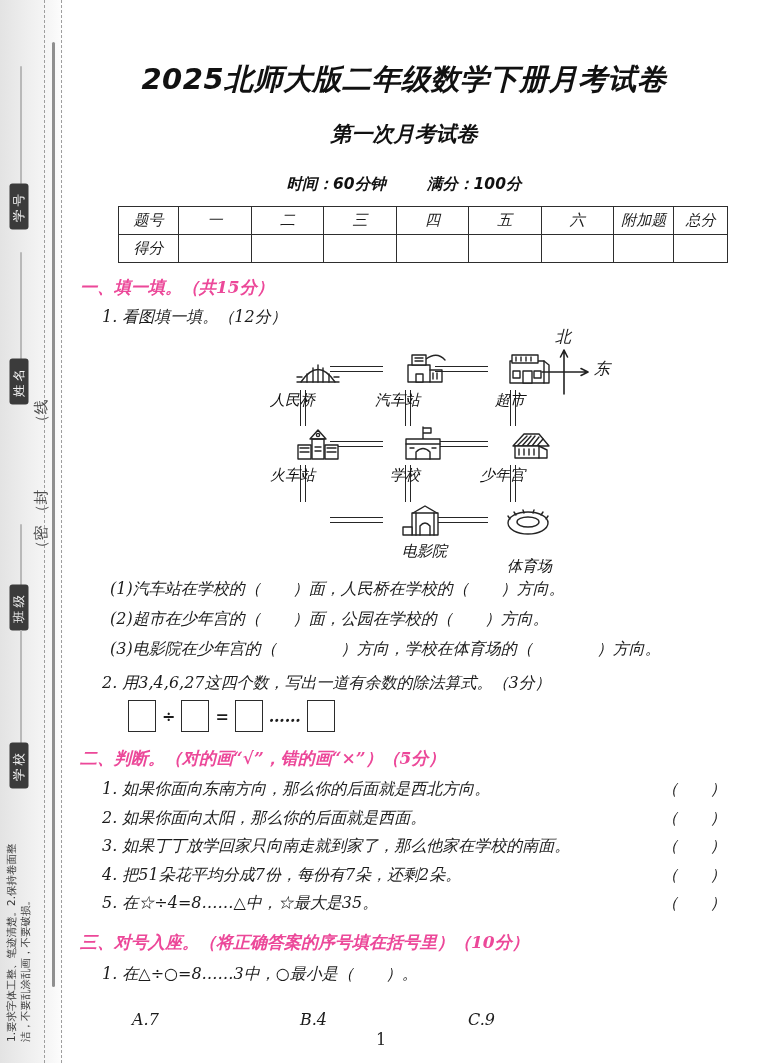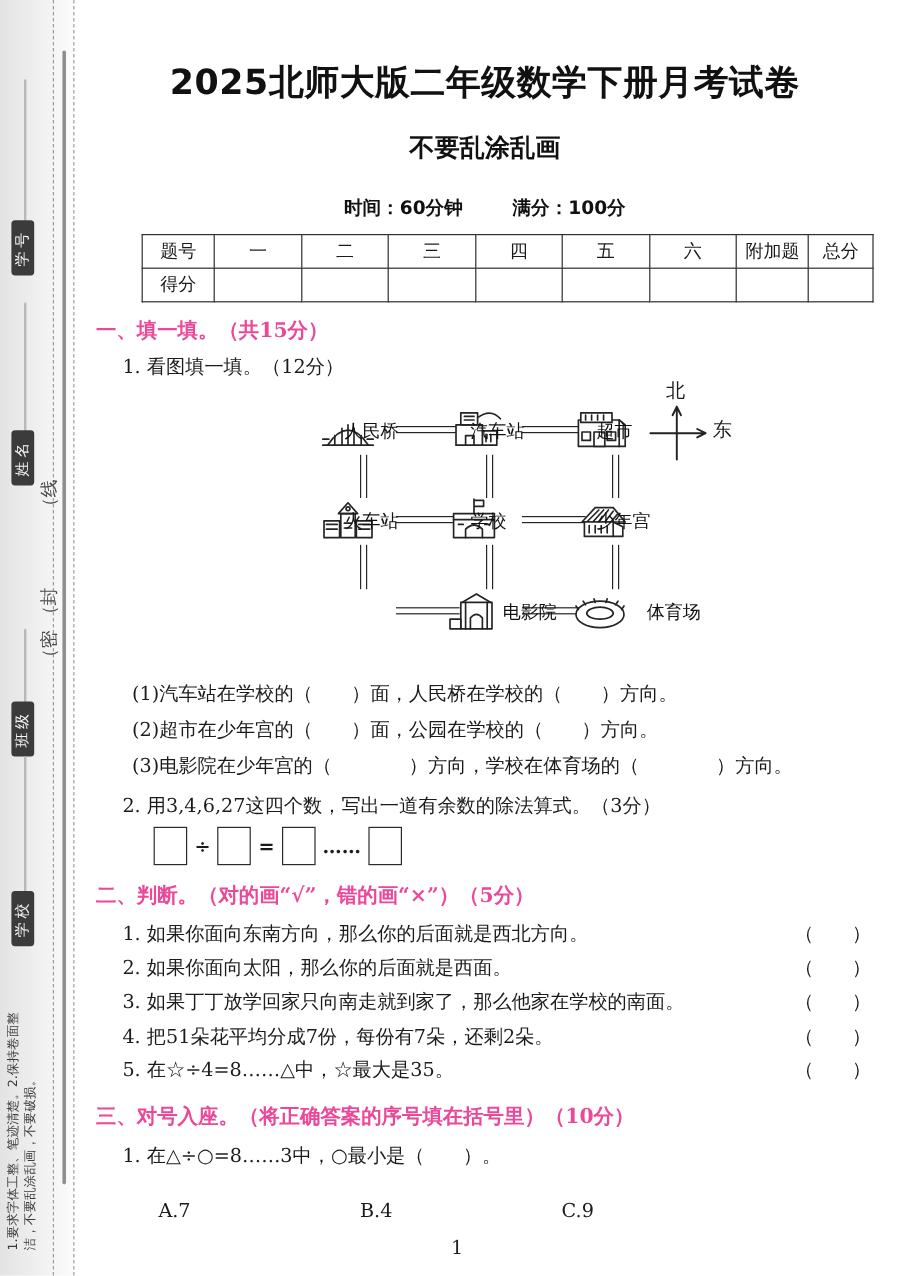--- a/index.html
+++ b/index.html
@@ -16,21 +16,21 @@
   .fline{position:absolute;left:20px;width:2px;background:#b8b8b8;border-radius:1px;}
   .badge{position:absolute;left:-4px;width:46px;height:19px;background:#3b3b3b;color:#f6f6f6;
     border-radius:3px;display:flex;align-items:center;justify-content:center;
     font-family:"DejaVu Sans","Liberation Sans",sans-serif;font-size:12.5px;letter-spacing:3px;
     transform:rotate(-90deg);}
   .seal{position:absolute;left:26px;font-size:15px;color:#4a4a4a;transform:rotate(-90deg);white-space:nowrap;}
   .side-note{position:absolute;left:5px;top:1042px;width:200px;transform:rotate(-90deg);
     transform-origin:left top;font-family:"DejaVu Sans","Liberation Sans",sans-serif;
     font-size:10.5px;line-height:13.5px;color:#3a3a3a;}
   
-  .content{position:absolute;left:80px;top:1px;width:648px;}
+  .content{position:absolute;left:80px;top:12px;width:648px;font-style:italic;}
   .title{margin-top:50px;text-align:center;font-family:"DejaVu Sans","Liberation Sans",sans-serif;
     font-weight:700;font-size:29px;line-height:35px;letter-spacing:0.5px;color:#111;}
   .subtitle{margin-top:24px;text-align:center;font-family:"DejaVu Sans","Liberation Sans",sans-serif;
     font-weight:700;font-size:21px;line-height:26px;color:#111;}
   .meta{margin-top:27px;text-align:center;font-family:"DejaVu Sans","Liberation Sans",sans-serif;
     font-weight:700;font-size:15.5px;color:#111;}
   .meta span{margin:0 18px;}
   table.score{border-collapse:collapse;margin-top:11px;table-layout:fixed;margin-left:38px;}
   table.score td{border:1.4px solid #2e2e2e;height:27px;text-align:center;
     font-size:15px;padding:0;}
@@ -44,21 +44,21 @@
   .tf-row{display:flex;margin-left:22px;font-size:16px;line-height:28.5px;}
   .tf-text{flex:1;}
   .tf-paren{width:60px;text-align:right;padding-right:6px;}
   .options{display:flex;margin-left:52px;margin-top:23px;font-size:16px;line-height:24px;}
   .opt{width:168px;}
   .page-num{position:absolute;left:0;right:0;bottom:14px;text-align:center;font-size:16px;color:#222;}
   
   .map{position:relative;margin-left:156px;margin-top:2px;width:452px;height:244px;}
   .road-h{position:absolute;height:4px;border-top:1.6px solid #262626;border-bottom:1.6px solid #262626;z-index:1;}
   .road-v{position:absolute;width:4px;border-left:1.6px solid #262626;border-right:1.6px solid #262626;z-index:1;}
-  .map-cell{position:absolute;width:76px;display:flex;flex-direction:row;align-items:center;z-index:2;}
+  .map-cell{position:absolute;width:76px;display:flex;flex-direction:column;align-items:flex-end;z-index:2;}
   .map-label{font-size:15px;line-height:19px;margin-top:1px;white-space:nowrap;color:#111;}
   .shift-left{position:relative;left:-27px;}
   .bicon{width:48px;height:40px;display:block;}
   .bicon path,.bicon rect,.bicon ellipse,.bicon circle{stroke:#242424;fill:#fff;stroke-width:1.4;stroke-linejoin:round;stroke-linecap:round;}
   .bicon .nf{fill:none;}
   .compass{position:absolute;left:290px;top:0;width:90px;height:84px;z-index:2;}
   .compass svg{position:absolute;left:10px;top:14px;width:56px;height:56px;}
   .compass svg path{stroke:#222;fill:none;stroke-width:1.6;stroke-linecap:round;}
   .compass .north{position:absolute;left:29px;top:-3px;font-size:16px;}
   .compass .east{position:absolute;left:68px;top:29px;font-size:16px;}
@@ -86,21 +86,21 @@
 
   <div class="fline" style="top:630px;height:114px;"></div>
   <div class="badge" style="top:756px;">学校</div>
 
   <div class="side-note">1.要求字体工整、笔迹清楚。2.保持卷面整洁，不要乱涂乱画，不要破损。</div>
 </div>
 
 <div class="content">
 
   <div class="title">2025北师大版二年级数学下册月考试卷</div>
-  <div class="subtitle">不要乱涂乱画</div>
+  <div class="subtitle">第一次月考试卷</div>
   <div class="meta">
     <span>时间：60分钟</span>
     <span>满分：100分</span>
   </div>
 
   <table class="score">
     <tbody>
         <tr>
       <td style="width:62px;">题号</td>
       <td style="width:75px;">一</td>

